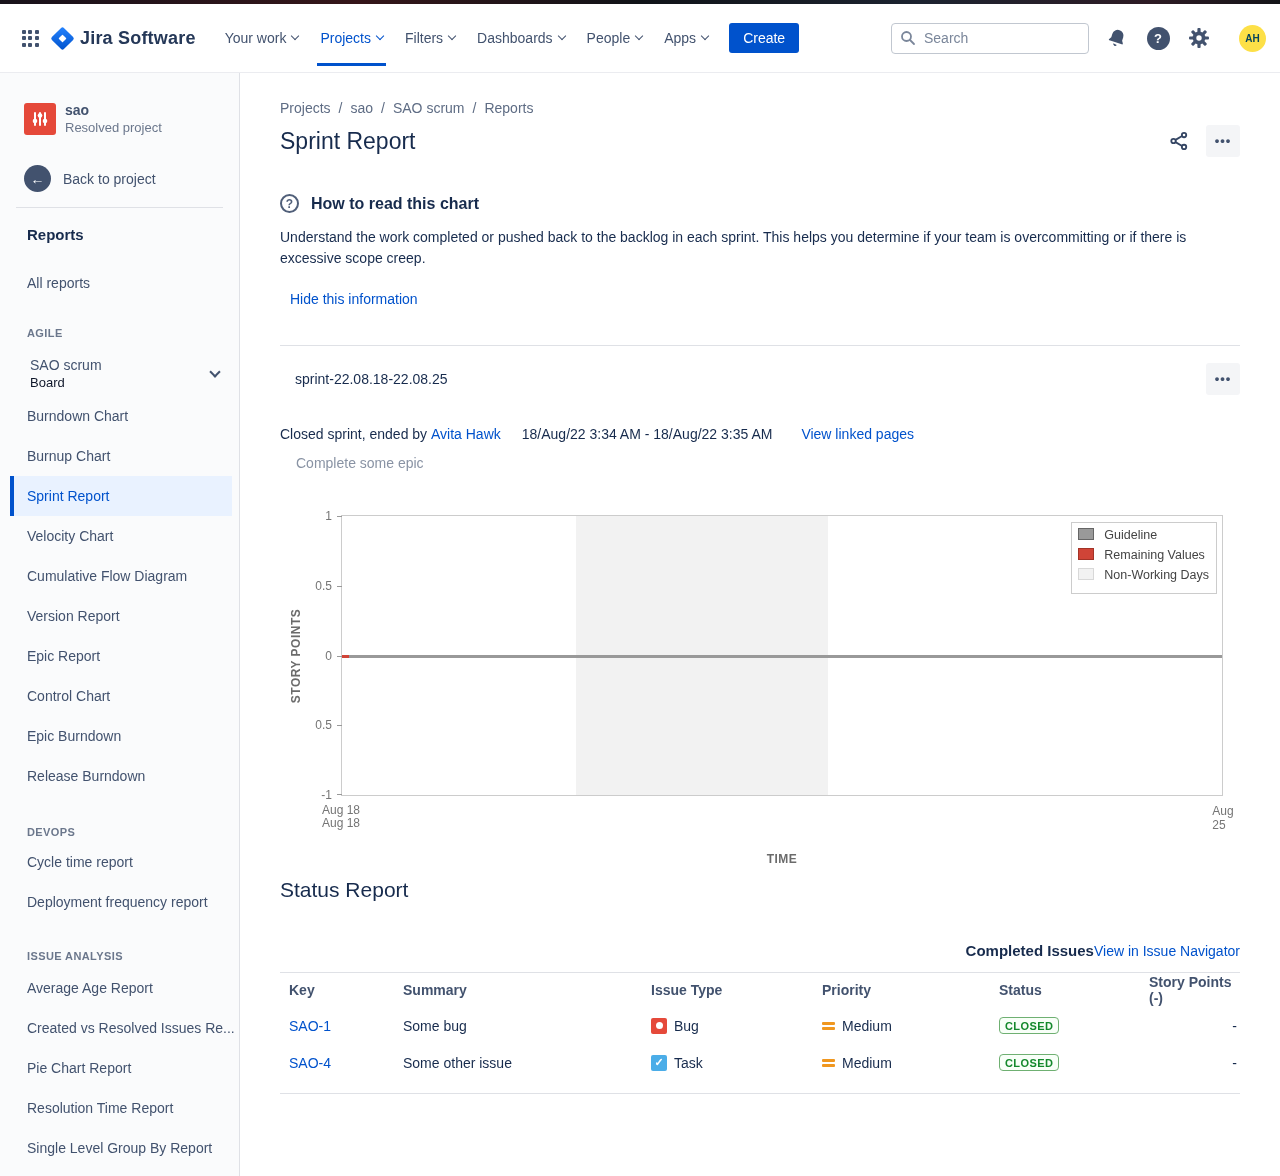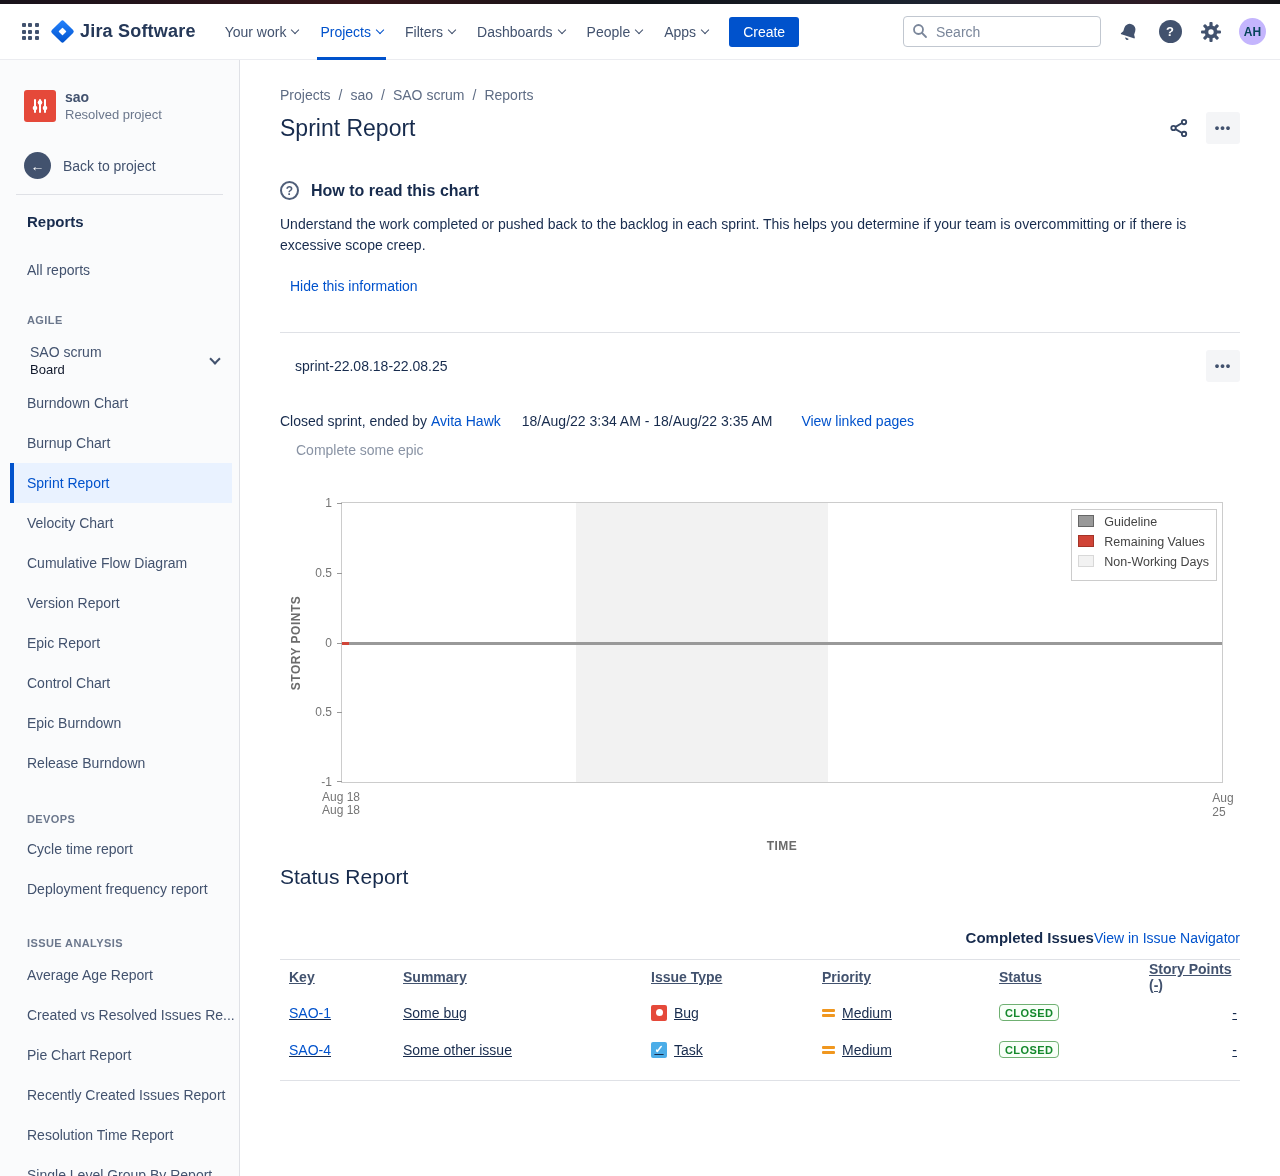--- a/index.html
+++ b/index.html
@@ -3,42 +3,42 @@
 <meta charset="utf-8">
 <style>
   * { box-sizing: border-box; margin: 0; padding: 0; }
   html,body { width:1280px; height:1176px; overflow:hidden; }
   body { font-family:"Liberation Sans", sans-serif; color:#172B4D; background:#fff; position:relative; }
 
   
   .top-strip { height:4px; background:linear-gradient(90deg,#18121a,#351519 28%,#101318 50%,#1c2330 72%,#2e1b24 90%,#141418); }
 
   
-  .topbar { height:56px; display:flex; align-items:center; padding:0 14px 0 14px; border-bottom:1px solid #EBECF0; background:#fff; }
+  .topbar { height:69px; display:flex; align-items:center; padding:0 14px 0 14px; border-bottom:1px solid #EBECF0; background:#fff; }
   .appswitcher { width:32px; height:32px; display:flex; align-items:center; justify-content:center; border-radius:3px; cursor:pointer; }
   .grid-icon { display:grid; grid-template-columns:repeat(3,4px); grid-gap:2.5px; }
   .grid-icon span { width:4px; height:4px; background:#42526E; border-radius:1px; }
   .logo { display:flex; align-items:center; gap:9px; margin:0 18px 0 8px; cursor:pointer; }
   .logo-mark { width:17px; height:17px; background:linear-gradient(135deg,#2684FF 0%,#0052CC 100%); transform:rotate(45deg); border-radius:2px; position:relative; }
   .logo-mark::after { content:''; position:absolute; left:4px; top:4px; width:9px; height:9px; background:#fff; border-radius:1px; transform:scale(.62); }
   .logo-text { font-size:18px; font-weight:700; color:#253858; letter-spacing:.2px; }
   .topnav { display:flex; align-items:stretch; height:56px; }
   .topnav-item { position:relative; display:flex; align-items:center; padding:0 11px; font-size:14px; font-weight:500; color:#42526E; cursor:pointer; }
   .topnav-item .chev { width:6px; height:6px; border-right:1.7px solid currentColor; border-bottom:1.7px solid currentColor; transform:rotate(45deg); margin-left:6px; margin-top:-4px; }
   .topnav-item.active { color:#0052CC; }
   .topnav-item.active::after { content:''; position:absolute; left:8px; right:8px; bottom:0; height:3px; background:#0052CC; }
   .create-btn { margin-left:10px; background:#0052CC; color:#fff; border:none; border-radius:3px; font-size:14px; font-weight:500; padding:7px 14px; cursor:pointer; font-family:inherit; }
   .topbar-right { margin-left:auto; display:flex; align-items:center; gap:15px; }
   .searchbox { position:relative; width:198px; }
   .searchbox input { width:198px; height:31px; border:1.5px solid #C1C7D0; border-radius:4px; padding:0 8px 0 32px; font-size:14px; color:#172B4D; font-family:inherit; outline:none; background:#fff; }
   .searchbox input::placeholder { color:#7A869A; }
   .search-icon { position:absolute; left:9px; top:7px; }
   .icon-btn { background:none; border:none; cursor:pointer; display:flex; align-items:center; justify-content:center; width:26px; height:26px; padding:0; }
   .help-circle { width:23px; height:23px; border-radius:50%; background:#42526E; color:#fff; font-size:13px; font-weight:700; display:flex; align-items:center; justify-content:center; }
-  .avatar { width:27px; height:27px; border-radius:50%; background:#c4b5fd; color:#07445B; font-size:12px; font-weight:700; display:flex; align-items:center; justify-content:center; cursor:pointer; }
+  .avatar { width:27px; height:27px; border-radius:50%; background:#fde047; color:#07445B; font-size:10px; font-weight:700; display:flex; align-items:center; justify-content:center; cursor:pointer;margin-left:12px; }
 
   
   .app { display:flex; height:1116px; }
 
   
   .sidebar { width:240px; min-width:240px; background:#FAFBFC; border-right:1px solid #DFE1E6; padding-top:29px; overflow:hidden; font-size:14px; }
   .proj { display:flex; align-items:center; gap:9px; padding:0 16px 0 24px; cursor:pointer; }
   .proj-avatar { width:32px; height:32px; border-radius:3px; background:#E5493A; display:flex; align-items:center; justify-content:center; flex:none; }
   .proj-name { font-size:14px; font-weight:600; color:#42526E; line-height:17px; }
   .proj-type { font-size:13px; color:#6B778C; line-height:17px; }
@@ -108,21 +108,21 @@
   .x-start { position:absolute; left:0; top:8px; transform:translateX(-50%); text-align:center; line-height:13px; }
   .x-end { position:absolute; left:882px; top:8px; transform:translateX(-50%); }
   .x-axis-title { text-align:center; margin-top:22px; font-size:12px; font-weight:700; color:#6B6B6B; letter-spacing:.5px; }
 
   
   .status-title { font-size:21px; font-weight:500; color:#172B4D; margin-top:12px; }
   .completed-row { display:flex; align-items:baseline; justify-content:flex-end; margin-top:40px; }
   .completed-heading { font-size:15px; font-weight:700; color:#172B4D; }
   .table-divider { border:none; border-top:1px solid #DFE1E6; margin-top:13px; }
   .issues-table { width:100%; }
-  .tr { display:grid; grid-template-columns:114px 248px 171px 177px 150px 1fr; align-items:center;text-decoration:underline; }
+  .tr { display:grid; grid-template-columns:114px 248px 171px 177px 150px 1fr; align-items:center; }
   .thead { height:34px; font-weight:700; font-size:14px; color:#42526E; }
   .tbody .tr { height:37px; font-size:14px; }
   .cell { padding-left:9px; }
   .cell.num { text-align:right; padding-right:3px; }
   .key-link { color:#0052CC; text-decoration:none; cursor:pointer; }
   .type-cell, .prio-cell { display:flex; align-items:center; gap:7px; }
   .type-icon { width:16px; height:16px; border-radius:2px; flex:none; display:flex; align-items:center; justify-content:center; }
   .type-Bug { background:#E5493A; }
   .type-Bug::after { content:''; width:7px; height:7px; border-radius:50%; background:#fff; }
   .type-Task { background:#4BADE8; }
@@ -309,23 +309,20 @@
     <li class="side-item">
           <span>Average Age Report</span>
         </li>
         <li class="side-item">
           <span>Created vs Resolved Issues Re...</span>
         </li>
         <li class="side-item">
           <span>Pie Chart Report</span>
         </li>
         <li class="side-item">
-          <span>Recently Created Issues Report</span>
-        </li>
-        <li class="side-item">
           <span>Resolution Time Report</span>
         </li>
         <li class="side-item">
           <span>Single Level Group By Report</span>
         </li>
       </ul>
   </aside>
 
   <main class="main">
     <ol class="breadcrumb">

